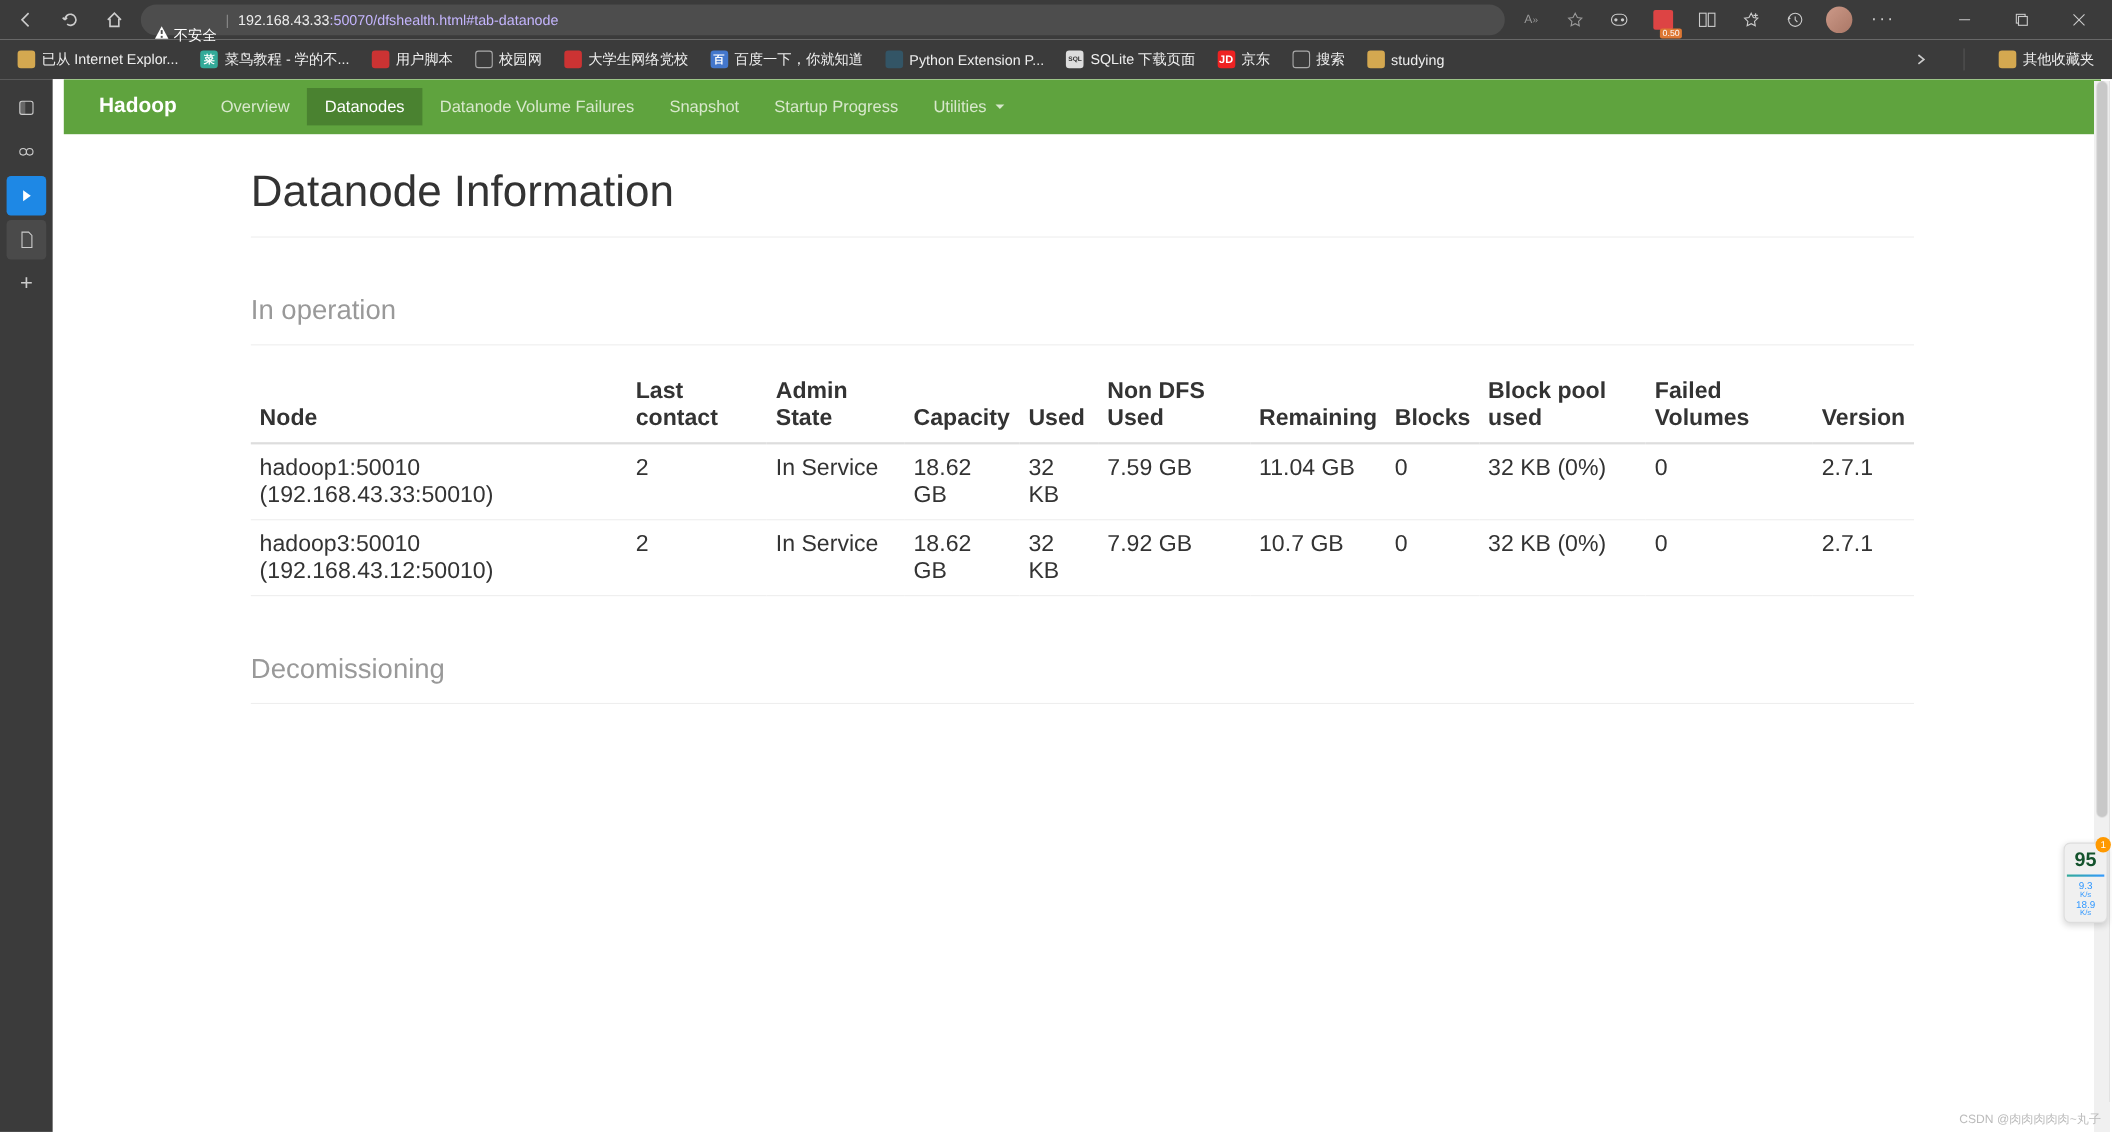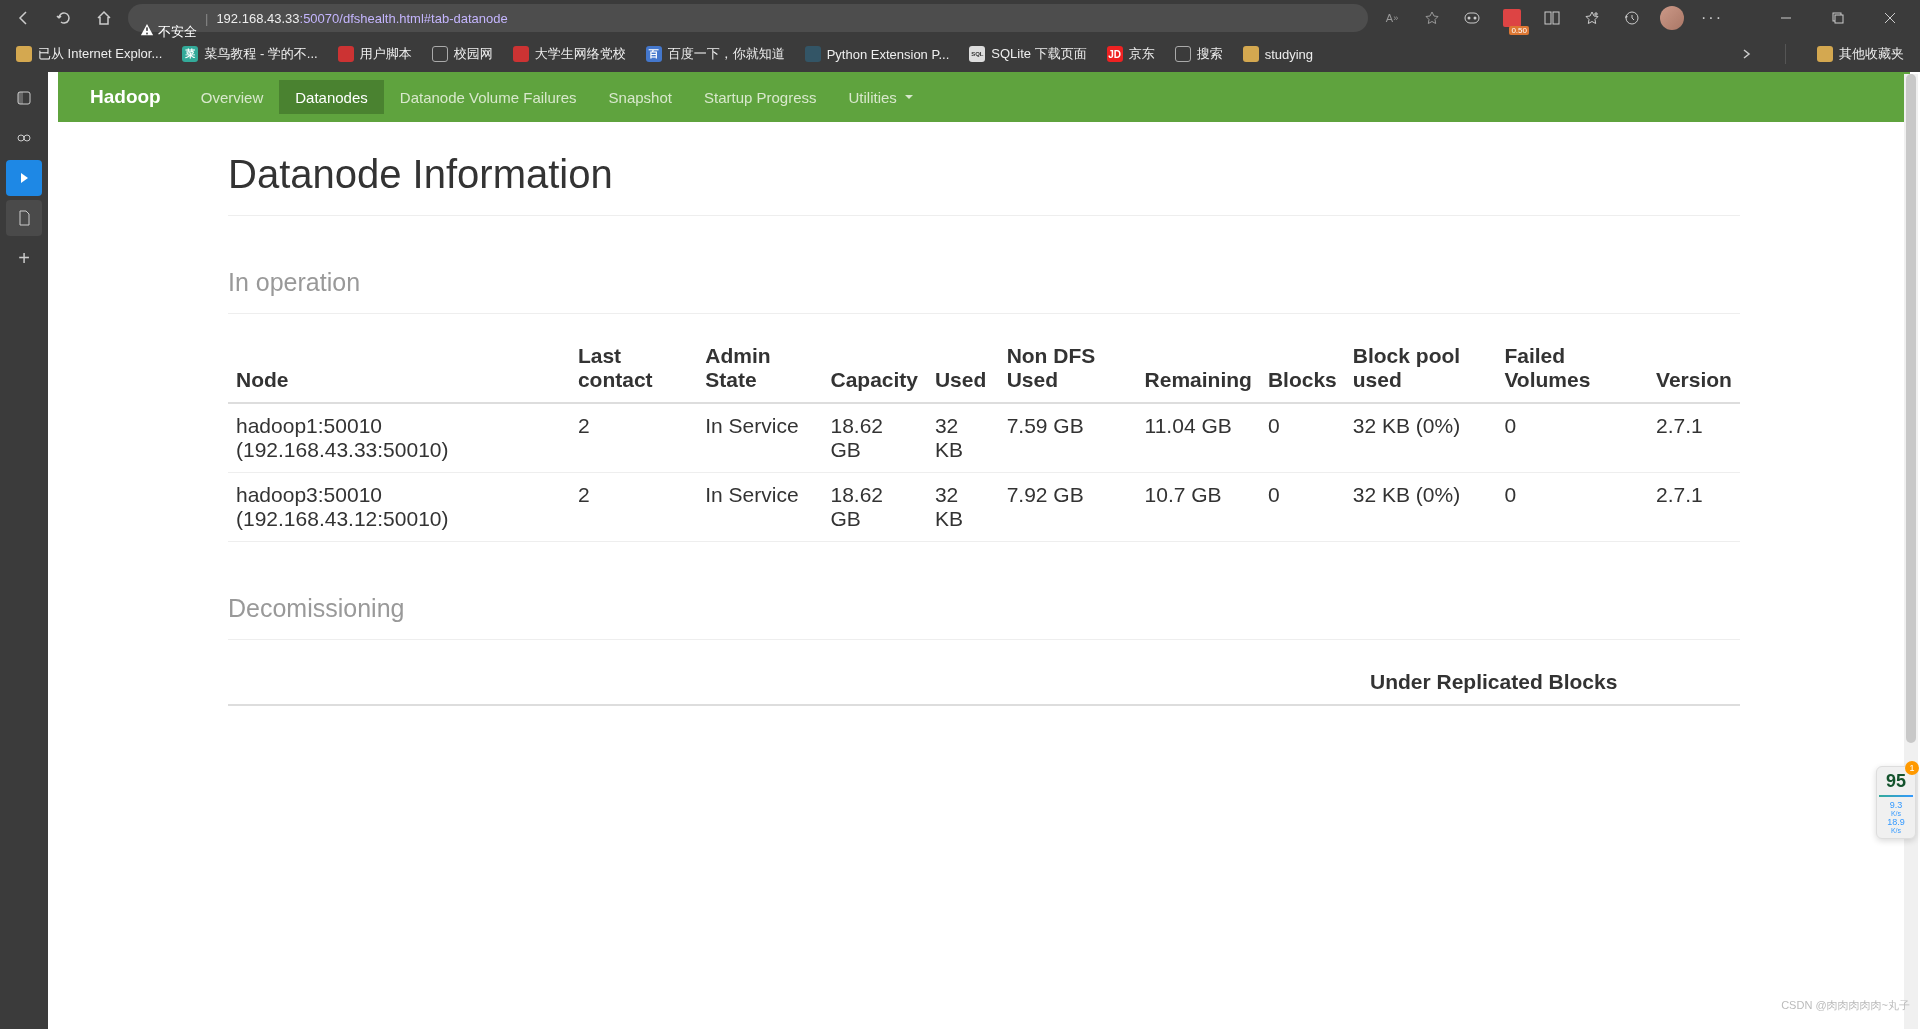--- a/index.html
+++ b/index.html
@@ -60,21 +60,21 @@
     th { text-align: left; font-weight: bold; padding: 10px 8px; border-bottom: 2px solid #ddd; vertical-align: bottom; }
     td { padding: 10px 8px; border-bottom: 1px solid #eee; vertical-align: top; }
     
     
     .float-widget { position: fixed; right: 4px; bottom: 190px; width: 40px; background: #f0f0f0; border: 1px solid #ddd; border-radius: 6px; font-size: 9px; text-align: center; padding: 4px 2px; color: #666; box-shadow: 0 2px 6px rgba(0,0,0,0.15); }
     .fw-badge { position: absolute; top: -6px; right: -4px; background: #f90; color: #fff; border-radius: 50%; width: 14px; height: 14px; font-size: 9px; display: flex; align-items: center; justify-content: center; }
     .fw-big { font-size: 18px; font-weight: bold; color: #14532d; }
     .fw-bar { height: 2px; background: linear-gradient(90deg,#3a9,#39f); margin: 3px 0; }
     .fw-blue { color: #39f; }
     
-    .watermark { position: fixed; right: 10px; bottom: 16px; font-size: 11px; color: #bbb; }
+    .watermark { position: fixed; right: 10px; bottom: 4px; font-size: 11px; color: #bbb; }
     .scroll-ind { position: fixed; right: 2px; top: 74px; width: 14px; bottom: 0; background: #f0f0f0; }
     .scroll-thumb { position: absolute; left: 2px; right: 2px; top: 0; height: 70%; background: #c8c8c8; border-radius: 5px; }
   </style>
 </head>
 <body>
 
 <div class="browser-top">
   <div class="nav-btn">
       <svg width="16" height="16" viewBox="0 0 16 16">
         <path d="M10 2 L4 8 L10 14" stroke="#ccc" stroke-width="1.5" fill="none"></path>
@@ -315,28 +315,20 @@
               <td>32 KB (0%)</td>
               <td>0</td>
               <td>2.7.1</td>
             </tr>
           </tbody>
       </table>
 
       <h2>Decomissioning</h2>
       <hr class="hr">
 
-      <table>
-        <thead>
-            <tr>
-              <th style="width:75%"></th>
-              <th>Under Replicated Blocks</th>
-            </tr>
-          </thead>
-      </table>
     </div>
   </div>
 </div>
 
 <div class="float-widget">
   <div class="fw-badge">1</div>
   <div class="fw-big">95</div>
   <div class="fw-bar"></div>
   <div class="fw-blue"><span>9.3</span></div>
   <div class="fw-blue" style="font-size:7px"><span>K/s</span></div>

